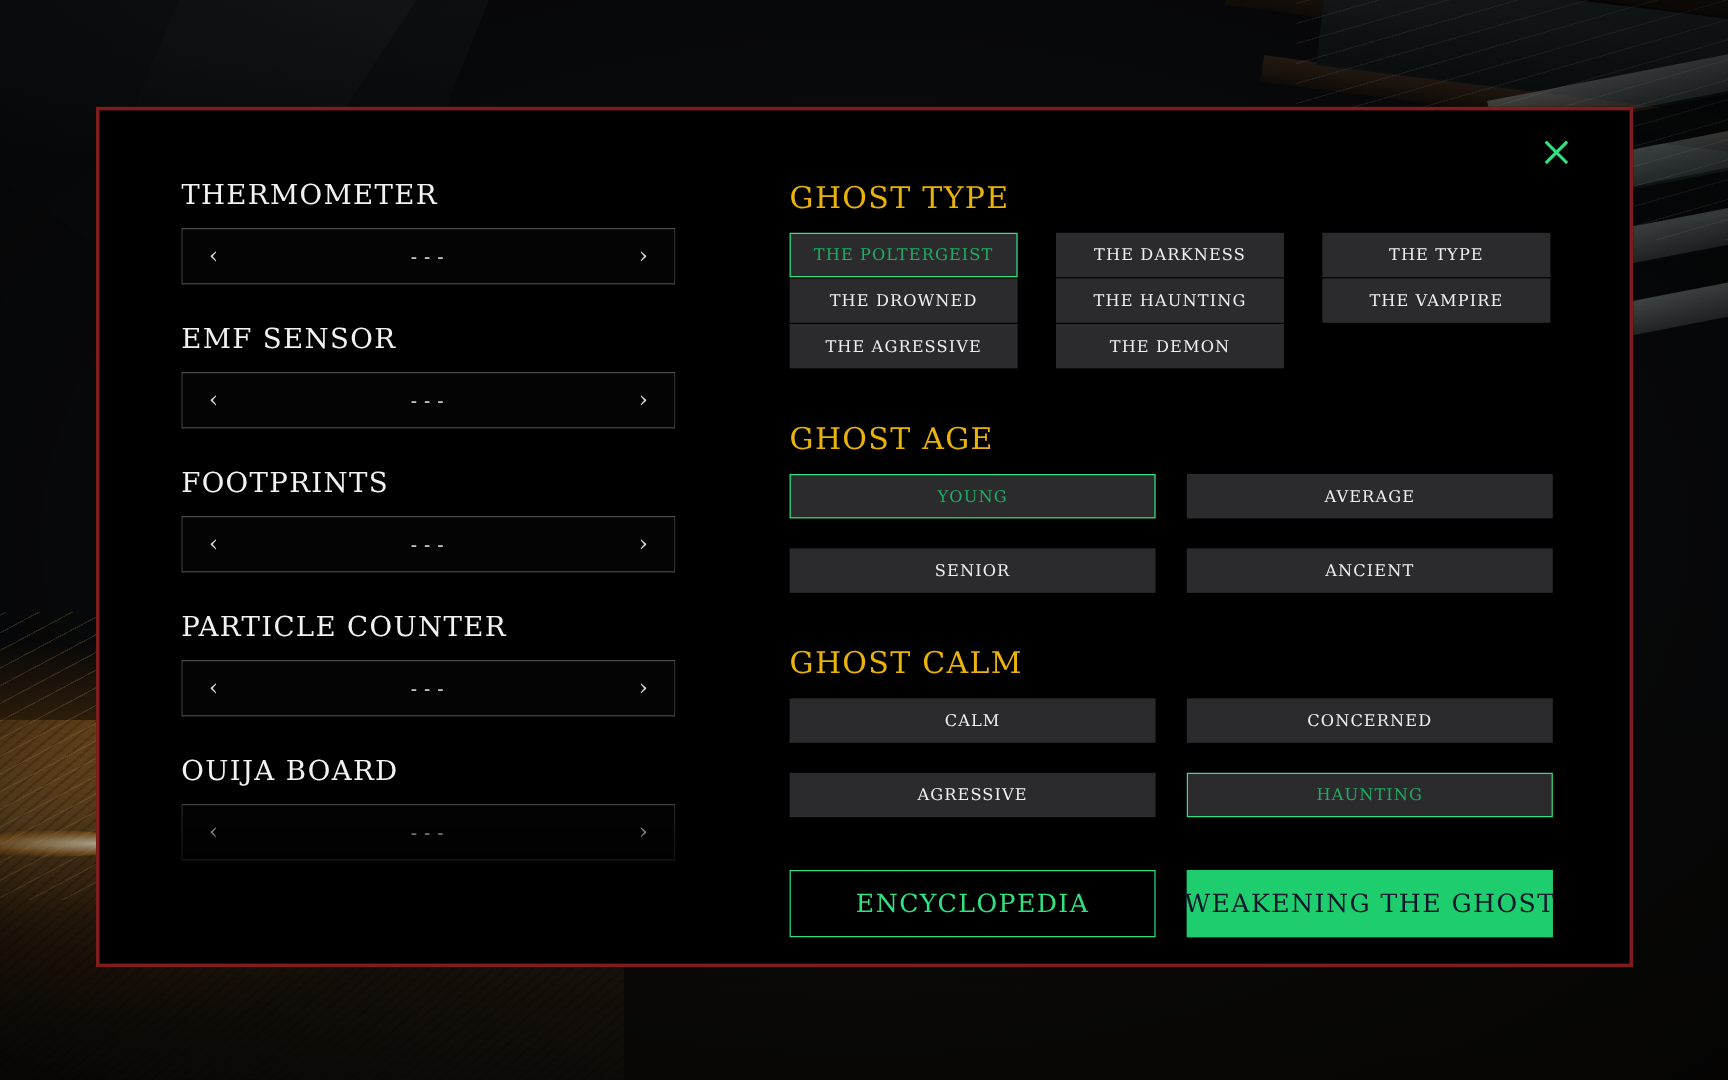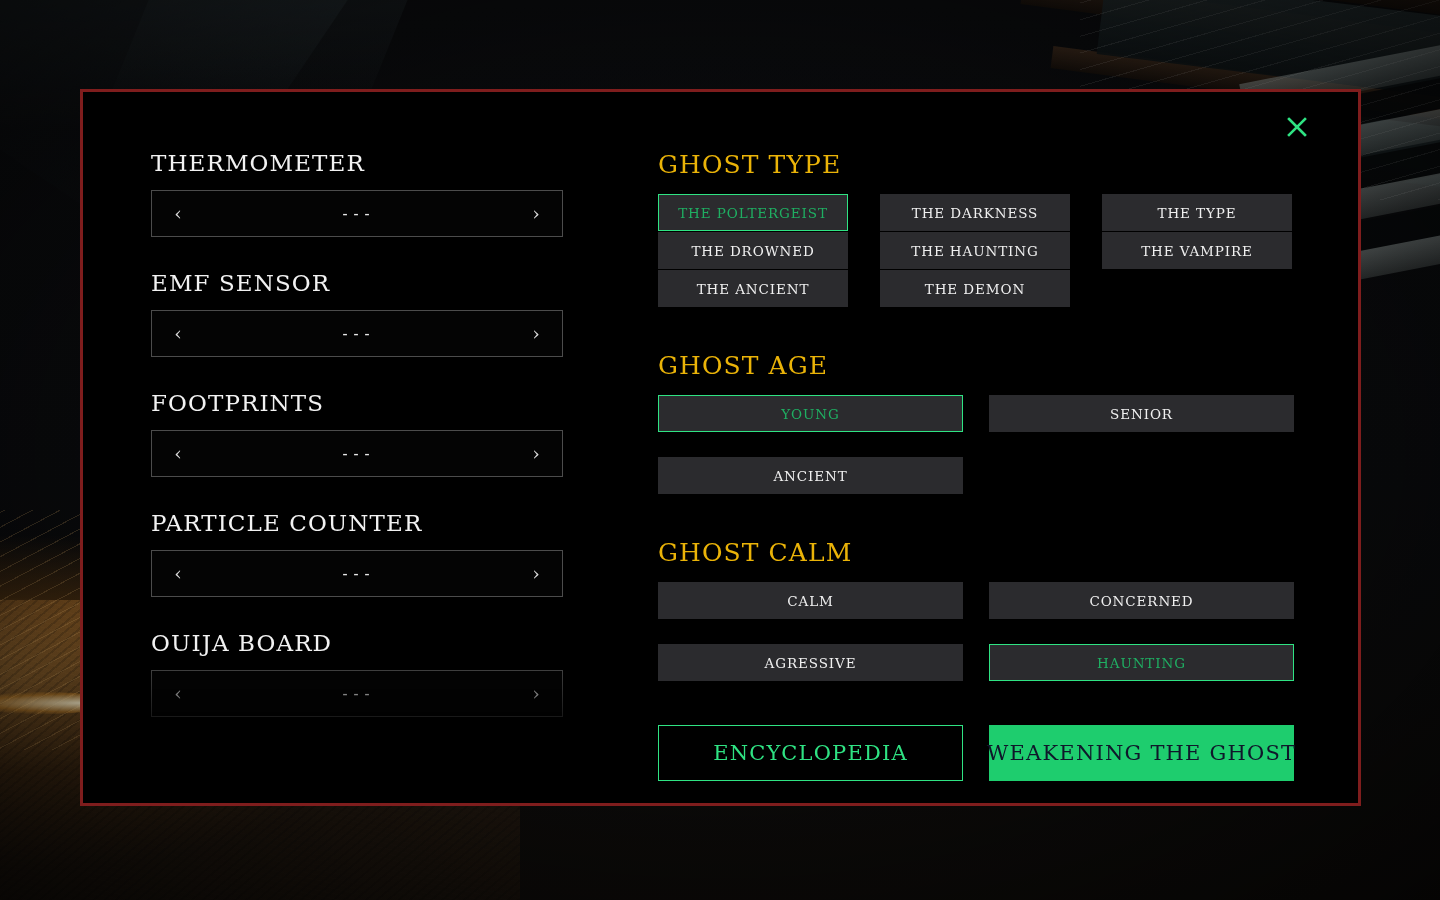--- a/index.html
+++ b/index.html
@@ -391,27 +391,28 @@
     <div class="right-col">
 
       <div class="section-title">GHOST TYPE</div>
       <div class="grid3">
         <div class="opt selected">THE POLTERGEIST</div>
         <div class="opt">THE DARKNESS</div>
         <div class="opt">THE TYPE</div>
         <div class="opt">THE DROWNED</div>
         <div class="opt">THE HAUNTING</div>
         <div class="opt">THE VAMPIRE</div>
-        <div class="opt">THE ANCIENT</div>
+        <div class="opt">THE AGRESSIVE</div>
         <div class="opt">THE DEMON</div>
       </div>
 
       <div class="section-title">GHOST AGE</div>
       <div class="grid2">
         <div class="opt selected">YOUNG</div>
+        <div class="opt">AVERAGE</div>
         <div class="opt">SENIOR</div>
         <div class="opt">ANCIENT</div>
       </div>
 
       <div class="section-title">GHOST CALM</div>
       <div class="grid2">
         <div class="opt">CALM</div>
         <div class="opt">CONCERNED</div>
         <div class="opt">AGRESSIVE</div>
         <div class="opt selected">HAUNTING</div>

